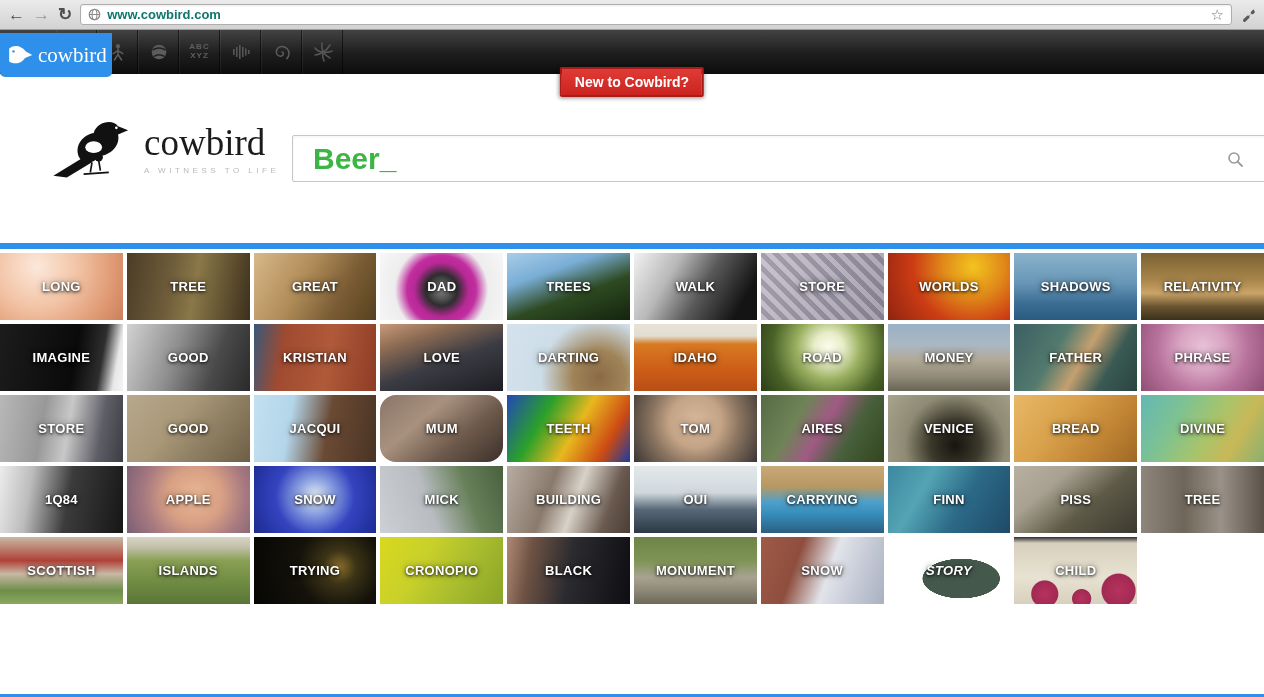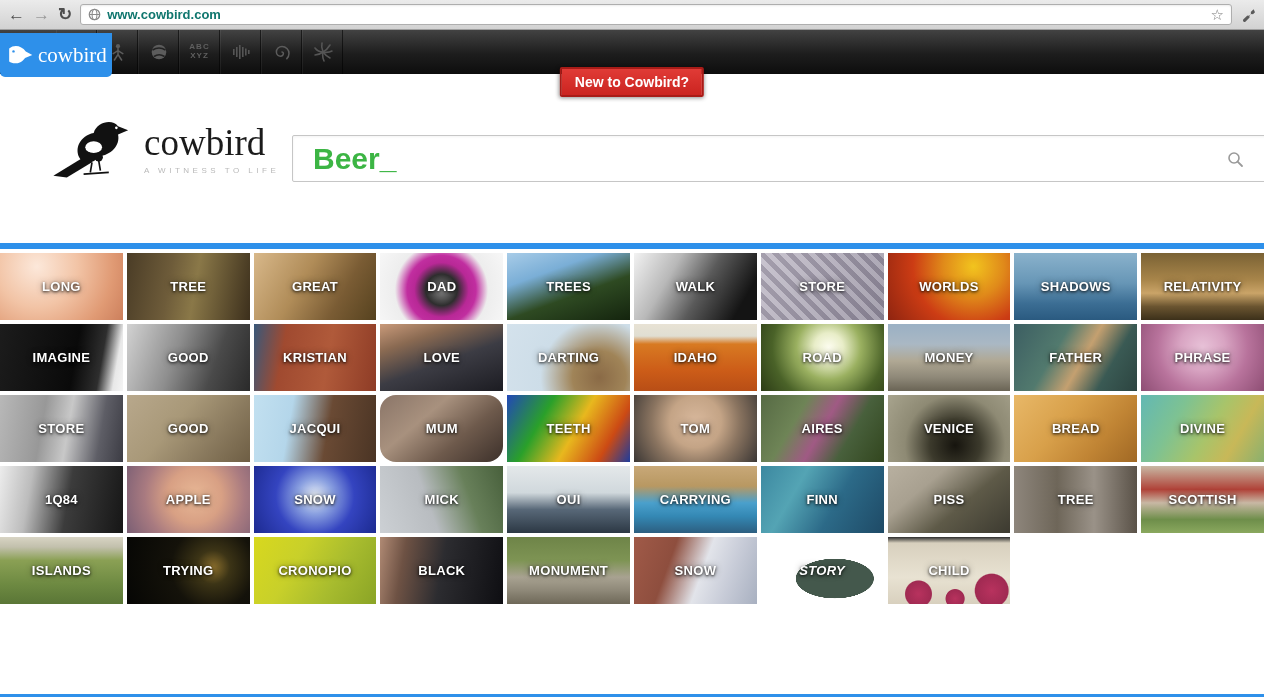--- a/index.html
+++ b/index.html
@@ -281,20 +281,23 @@
     </div>
     <div class="tile" style="background: radial-gradient(circle at 55% 45%, rgb(232, 184, 150) 0%, rgb(216, 160, 132) 35%, rgb(168, 122, 128) 65%, rgb(122, 94, 116) 100%);">
       <span class="tile-label">APPLE</span>
     </div>
     <div class="tile" style="background: radial-gradient(circle at 50% 45%, rgb(232, 238, 245) 0%, rgb(138, 160, 224) 25%, rgb(52, 68, 192) 55%, rgb(28, 42, 144) 100%);">
       <span class="tile-label">SNOW</span>
     </div>
     <div class="tile" style="background: linear-gradient(250deg, rgb(72, 96, 60) 0%, rgb(104, 128, 90) 30%, rgb(184, 188, 192) 60%, rgb(204, 208, 212) 100%);">
       <span class="tile-label">MICK</span>
     </div>
+    <div class="tile" style="background: linear-gradient(110deg, rgb(184, 172, 160) 0%, rgb(138, 122, 110) 35%, rgb(216, 210, 200) 55%, rgb(106, 90, 80) 80%, rgb(74, 62, 54) 100%);">
+      <span class="tile-label">BUILDING</span>
+    </div>
     <div class="tile" style="background: linear-gradient(rgb(228, 232, 234) 0%, rgb(208, 216, 220) 40%, rgb(88, 104, 120) 65%, rgb(44, 56, 68) 100%);">
       <span class="tile-label">OUI</span>
     </div>
     <div class="tile" style="background: linear-gradient(rgb(200, 168, 120) 0%, rgb(184, 152, 98) 30%, rgb(74, 160, 204) 55%, rgb(52, 136, 180) 75%, rgb(44, 94, 128) 100%);">
       <span class="tile-label">CARRYING</span>
     </div>
     <div class="tile" style="background: linear-gradient(120deg, rgb(60, 136, 160) 0%, rgb(84, 164, 180) 30%, rgb(44, 106, 136) 60%, rgb(30, 74, 102) 100%); text-align: center;">
       <span class="tile-label">FINN</span>
     </div>
     <div class="tile" style="background: linear-gradient(140deg, rgb(184, 176, 160) 0%, rgb(168, 160, 144) 30%, rgb(94, 90, 72) 60%, rgb(60, 58, 48) 100%);">

